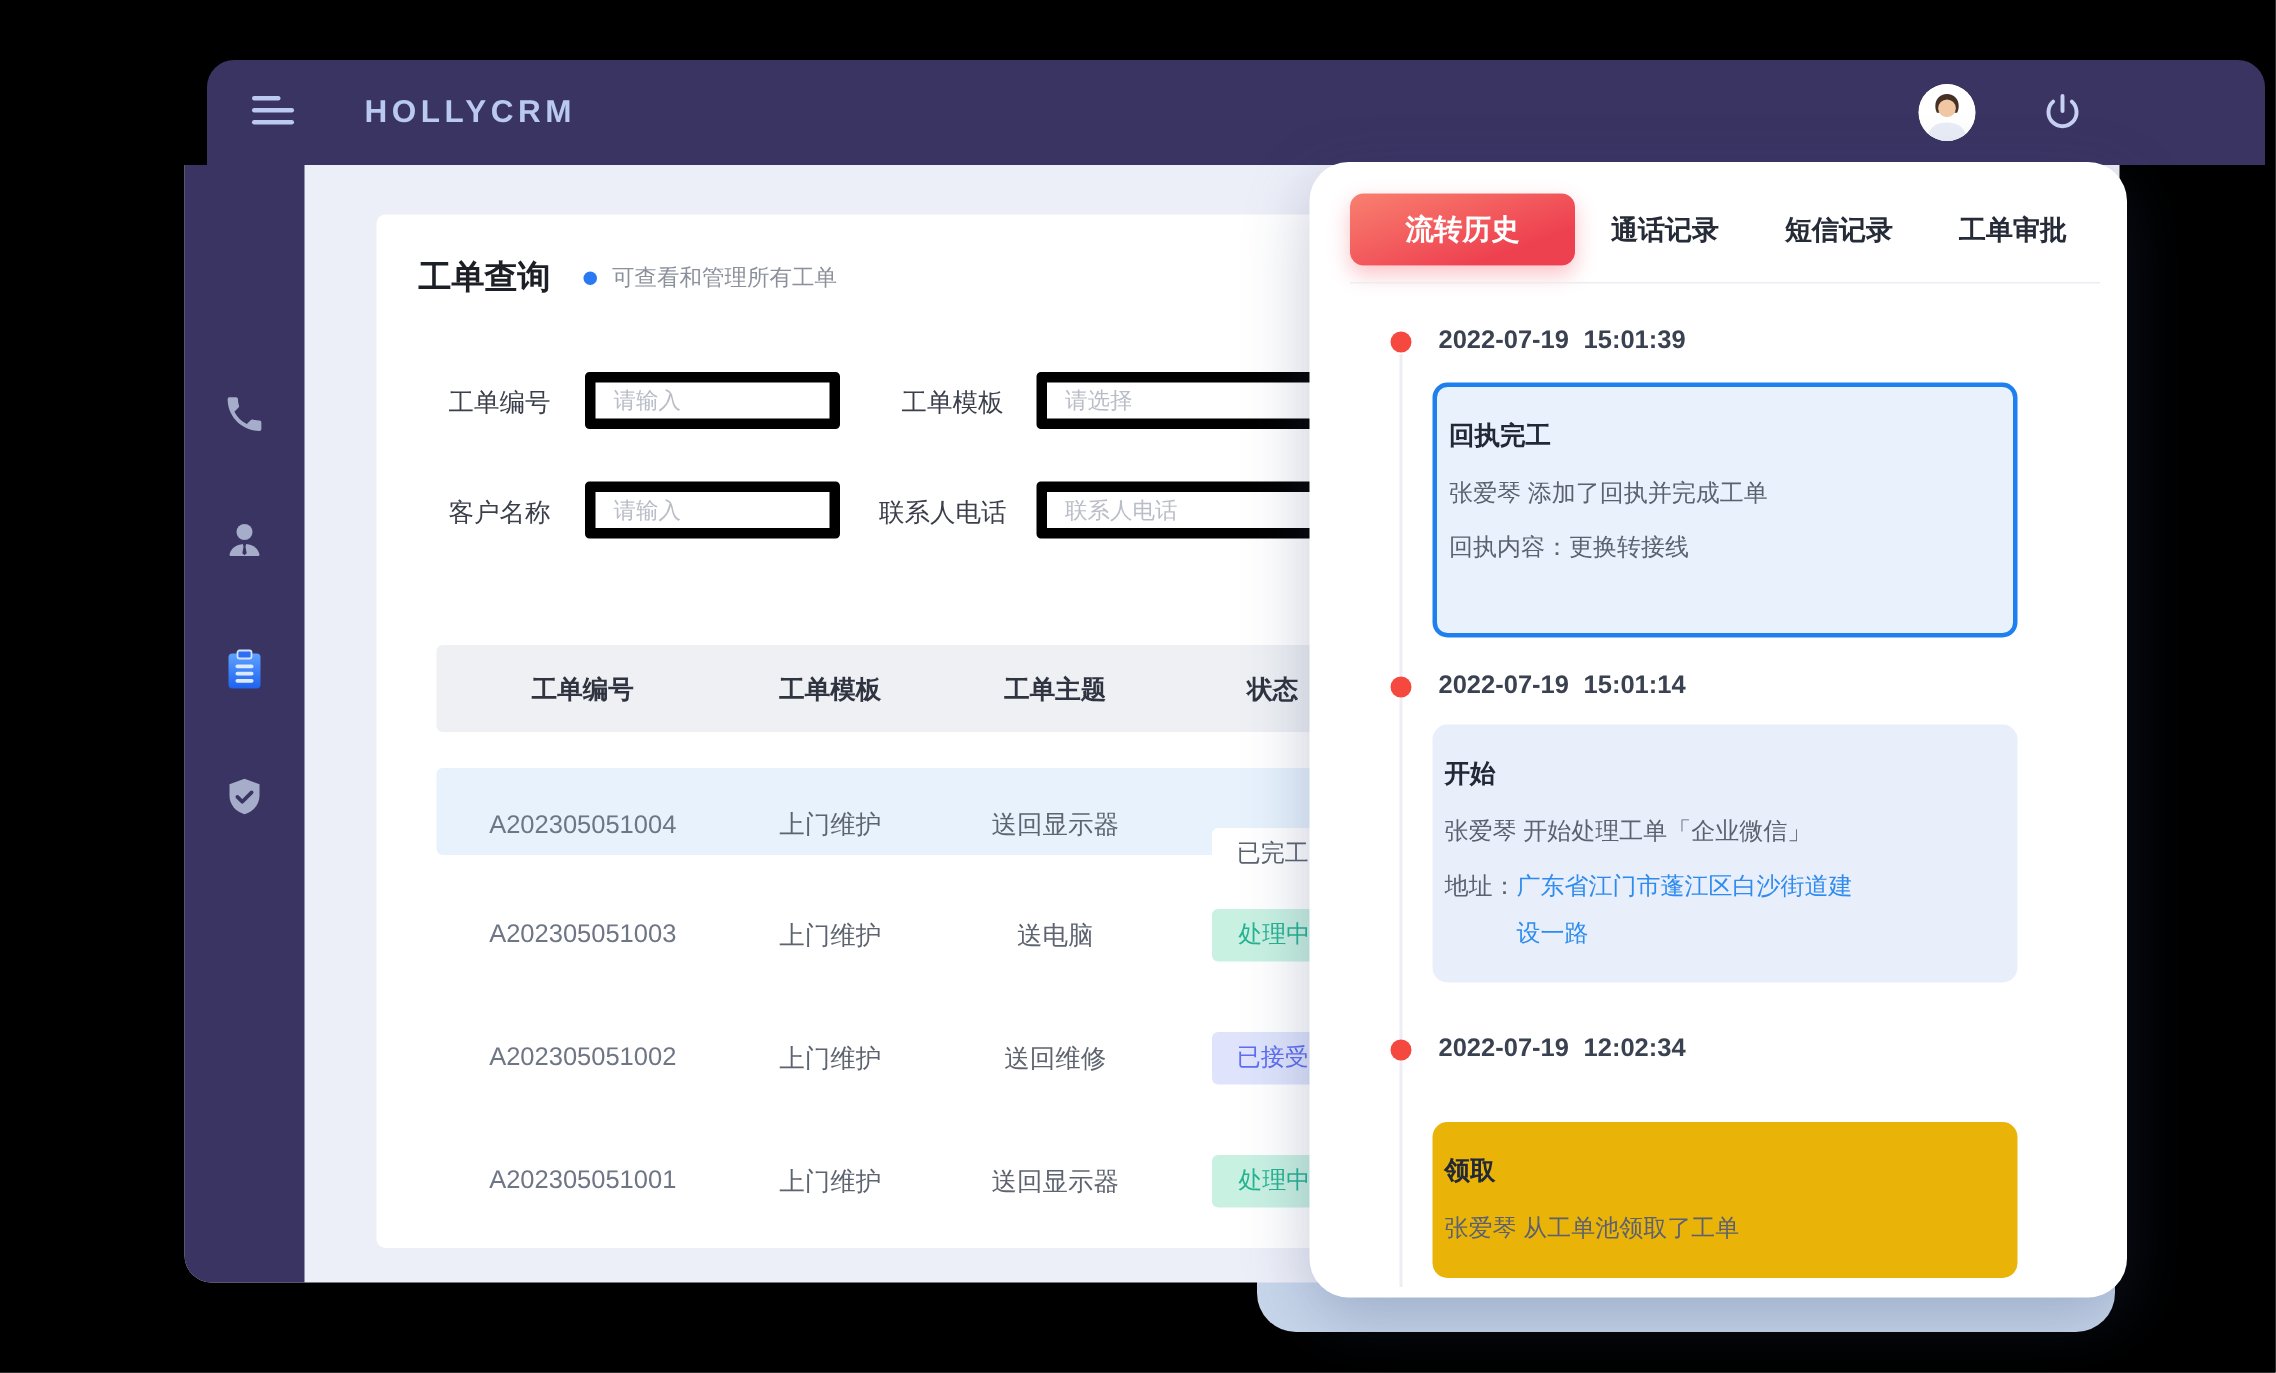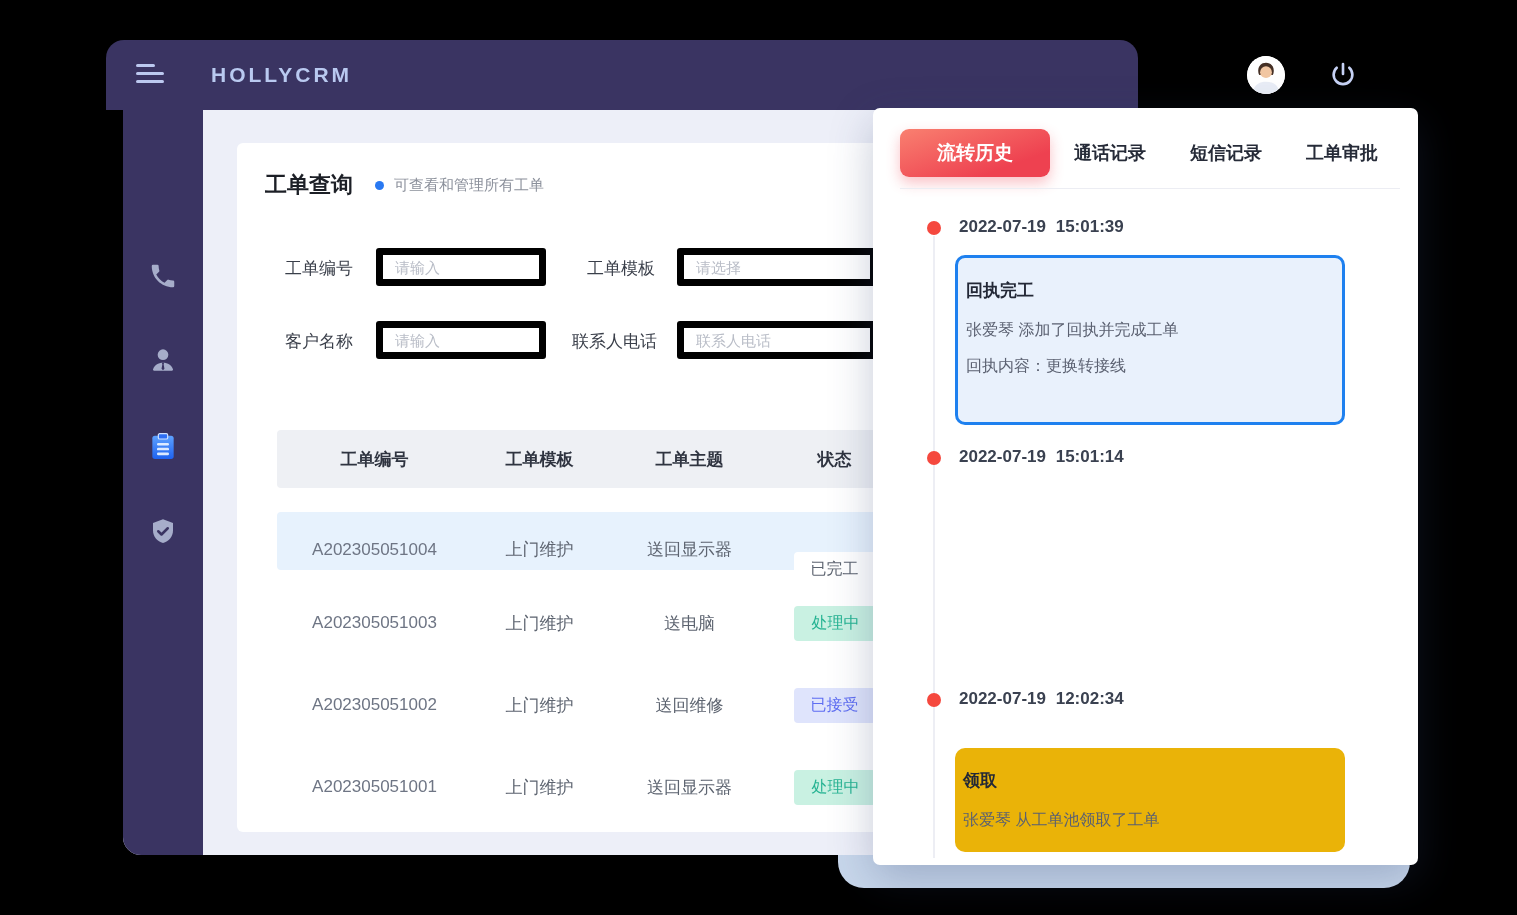--- a/index.html
+++ b/index.html
@@ -7,21 +7,21 @@
     font-family:"Liberation Sans","DejaVu Sans",sans-serif; }
   .stage { position:relative; width:1517px; height:915px; background:#000; }
 
   
   .panel-base { position:absolute; left:838px; top:400px; width:572px; height:488px;
     background:#c8d7eb; border-radius:26px; z-index:1; }
 
   
   .win-body { position:absolute; left:123px; top:110px; width:1290px; height:745px;
     background:#edeff8; border-radius:0 0 18px 18px; z-index:2; }
-  .topbar { position:absolute; left:106px; top:40px; width:1032px; height:70px;
+  .topbar { position:absolute; left:138px; top:40px; width:1372px; height:70px;
     background:#3a3462; border-radius:18px 18px 0 0; z-index:3;padding-left:13px; }
 
   .hamburger { position:absolute; left:30px; top:24px; width:30px; height:22px; cursor:pointer; }
   .hamburger i { display:block; height:3px; border-radius:2px; background:#bcc9f0; margin-bottom:5px; }
   .hamburger i:nth-child(1){ width:19px; }
   .hamburger i:nth-child(2){ width:28px; }
   .hamburger i:nth-child(3){ width:28px; }
 
   .brand { position:absolute; left:105px; top:23px; font-size:21px; font-weight:800;
     letter-spacing:3px; color:#b9c9f0; }
@@ -29,21 +29,21 @@
   .avatar { position:absolute; left:1141px; top:16px; width:38px; height:38px; border-radius:50%;
     background:#fff; overflow:hidden; cursor:pointer; }
   .power { position:absolute; left:1222px; top:20px; width:30px; height:30px; cursor:pointer; }
 
   .sidebar { position:absolute; left:0; top:0; width:80px; height:745px;
     background:#3a3462; border-radius:0 0 0 18px; }
   .side-ic { position:absolute; left:0; width:80px; height:44px; display:flex;
     align-items:center; justify-content:center; cursor:pointer; }
 
   
-  .card { position:absolute; left:114px; top:33px; width:1140px; height:689px;
+  .card { position:absolute; left:128px; top:33px; width:1140px; height:689px;
     background:#fff; border-radius:6px;text-decoration:underline; }
 
   .title-row { position:absolute; left:28px; top:27px; display:flex; align-items:center; }
   .page-title { font-size:22px; font-weight:700; color:#1c1f26; }
   .dot { width:9px; height:9px; border-radius:50%; background:#2979f2; margin:0 10px 0 22px; }
   .subtitle { font-size:15px; color:#8b909b; }
 
   .flabel { position:absolute; font-size:17px; color:#3a3f4a; }
   .finput { position:absolute; height:38px; border:7px solid #000000; border-radius:3px;
     background:#fff; font-size:15px; padding:0 12px; color:#333; outline:none; width:170px; }
@@ -59,21 +59,21 @@
   .tr .cell.id { color:#6e7584; }
   .tr.hl { background:#e7f2fd; }
   .badge { display:inline-block; min-width:82px; padding:7px 10px; border-radius:4px;
     font-size:16px; }
   .badge.done { background:#ffffff; color:#5d6470;margin-top:40px; }
   .badge.processing { background:#c9f1e2; color:#25b392;padding-left:12px; }
   .badge.accepted { background:#dfe4fc; color:#5f6ef2; }
 
   
   .panel { position:absolute; left:873px; top:108px; width:545px; height:757px;
-    background:#fff; border-radius:7px; z-index:10;
+    background:#fff; border-radius:26px; z-index:10;
     box-shadow:0 14px 44px rgba(46,64,112,.28); }
 
   .tabs { position:absolute; left:27px; top:21px; display:flex; align-items:center; }
   .tab { font-size:18px; font-weight:700; color:#262b38; cursor:pointer; }
   .tab.active { width:150px; height:48px; display:flex; align-items:center; justify-content:center;
     color:#fff; font-size:19px; border-radius:9px;
     background:linear-gradient(160deg,#f98070 0%,#ee4150 75%);
     box-shadow:0 6px 14px rgba(238,65,80,.32); }
   .tab + .tab { margin-left:44px; }
   .tab.active + .tab { margin-left:24px; }
@@ -235,20 +235,28 @@
     <div class="tl-dot" style="top:113px"></div>
     <div class="tl-time" style="top:109px">2022-07-19 15:01:39</div>
     <div class="tl-card c0">
       <div class="ct">回执完工</div>
       <div class="cl">张爱琴 添加了回执并完成工单</div>
       <div class="cl">回执内容：更换转接线</div>
     </div>
 
     <div class="tl-dot" style="top:343px"></div>
     <div class="tl-time" style="top:339px">2022-07-19 15:01:14</div>
+    <div class="tl-card c1">
+      <div class="ct">开始</div>
+      <div class="cl">张爱琴 开始处理工单「企业微信」</div>
+      <div class="addr-row">
+        <span class="addr-label">地址：</span>
+        <span class="addr-link">广东省江门市蓬江区白沙街道建设一路</span>
+      </div>
+    </div>
 
     <div class="tl-dot" style="top:585px"></div>
     <div class="tl-time" style="top:581px">2022-07-19 12:02:34</div>
     <div class="tl-card c2">
       <div class="ct">领取</div>
       <div class="cl">张爱琴 从工单池领取了工单</div>
     </div>
   </div>
 
 </div>

